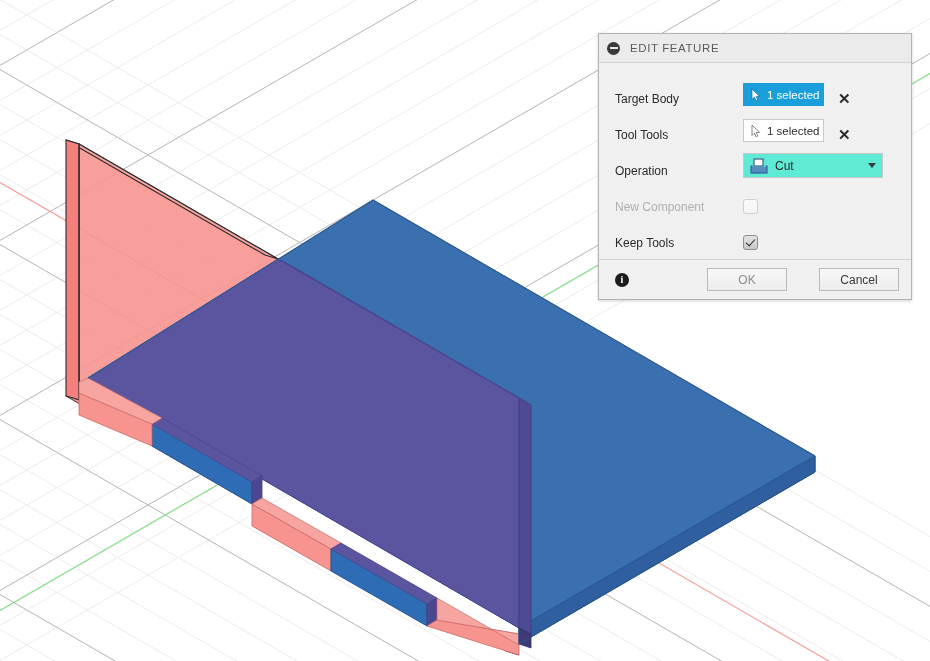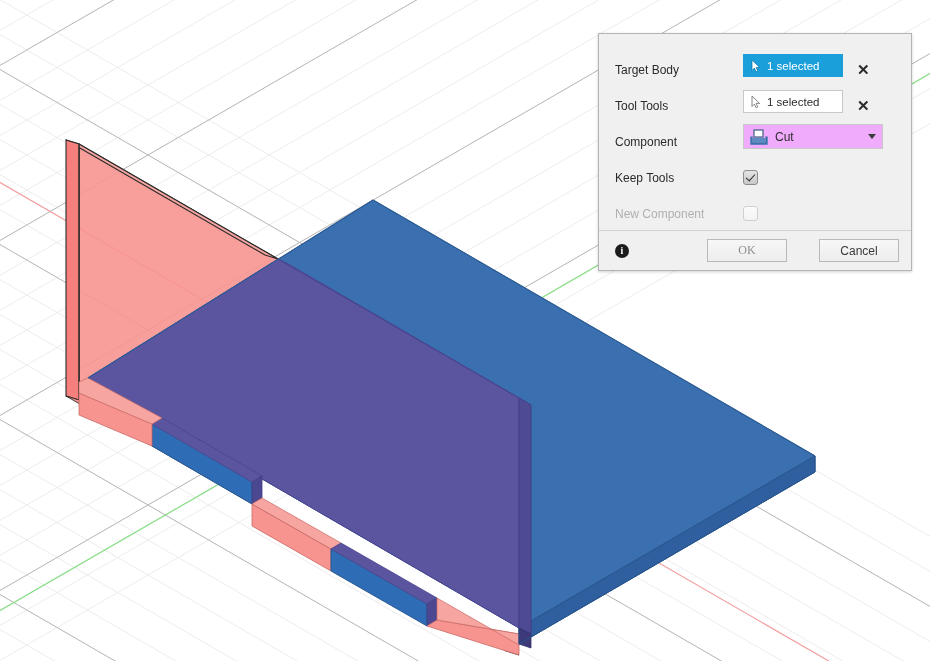--- a/index.html
+++ b/index.html
@@ -79,21 +79,21 @@
     width: 128px;
     flex: 0 0 auto;
     font-size: 12px;
     color: #2b2b2b;
   }
   .row-label.disabled { color: #b0b0b0; }
 
   
   .sel-field {
     height: 23px;
-    width: 100px;
+    width: 81px;
     display: flex;
     align-items: center;
     padding: 0 7px;
     box-sizing: border-box;
     border: 1px solid #c8c8c8;
     background: #ffffff;
     font-size: 11.5px;
     color: #2b2b2b;
     white-space: nowrap;
   }
@@ -110,21 +110,21 @@
     color: #2b2b2b;
     font-weight: bold;
     cursor: default;
     user-select: none;
   }
   
   .dropdown {
     width: 140px;
     height: 25px;
     border: 1px solid #c8c8c8;
-    background: #f0abfc;
+    background: #5eead4;
     display: flex;
     align-items: center;
     padding: 0 6px;
     box-sizing: border-box;
     font-size: 12px;
   }
   .cut-icon { width: 18px; height: 16px; margin-right: 7px; flex: 0 0 auto; }
   .dd-label { flex: 1 1 auto; color: #2b2b2b; }
   .dd-caret {
     width: 0; height: 0;
@@ -189,21 +189,21 @@
     border: 1px solid #b9b9b9;
     background: linear-gradient(#f7f7f7, #ededed);
     font-size: 12px;
     color: #4a4a4a;
     font-family: "Liberation Sans", sans-serif;
     display: flex;
     align-items: center;
     justify-content: center;
     box-sizing: border-box;
   }
-  .dlg-btn.primary-disabled { color: #8e8e8e; font-family: Liberation Serif, serif; }
+  .dlg-btn.primary-disabled { color: #8e8e8e; }
   .dlg-btn.cancel { color: #3a3a3a; margin-left: 32px; }
 </style>
 </head>
 <body>
 
 <div id="app">
 
   <div id="viewport">
     <svg width="930" height="661" viewBox="0 0 930 661" xmlns="http://www.w3.org/2000/svg">
       <defs>
@@ -352,20 +352,24 @@
       <g fill="none" stroke-linejoin="round">
         <polyline points="373,200 815,456" stroke="#2f5d96" stroke-width="1.1"></polyline>
         <polyline points="815,456 815,472 519,644 519,628" stroke="#27548c" stroke-width="1"></polyline>
         <polyline points="373,200 88,378" stroke="#2f5d96" stroke-width="1.1"></polyline>
       </g>
     </svg>
   </div>
 
   <div id="edit-feature-dialog">
 
+    <div class="dlg-title-bar">
+      <div class="collapse-icon"></div>
+      <div class="dlg-title-text">EDIT FEATURE</div>
+    </div>
 
     <div class="dlg-body">
 
       <div class="dlg-row">
         <div class="row-label">Target Body</div>
         <div class="sel-field active">
           <svg class="cursor-icon" viewBox="0 0 11 14">
             <path d="M1,1 L1,11.5 L3.4,9.1 L5.1,12.8 L6.8,12 L5.1,8.4 L8.6,8.4 Z" fill="#ffffff" stroke="#0b6fa0" stroke-width="0.7"></path>
           </svg>
           <span>1 selected</span>
@@ -378,40 +382,40 @@
         <div class="sel-field">
           <svg class="cursor-icon" viewBox="0 0 11 14">
             <path d="M1,1 L1,11.5 L3.4,9.1 L5.1,12.8 L6.8,12 L5.1,8.4 L8.6,8.4 Z" fill="#ffffff" stroke="#6a6a6a" stroke-width="0.8"></path>
           </svg>
           <span>1 selected</span>
         </div>
         <span class="clear-x">✕</span>
       </div>
 
       <div class="dlg-row">
-        <div class="row-label">Component</div>
+        <div class="row-label">Operation</div>
         <div class="dropdown">
           <svg class="cut-icon" viewBox="0 0 18 16">
             <rect x="4" y="1" width="9" height="7" fill="#ffffff" stroke="#3d5f86" stroke-width="1.2"></rect>
             <path d="M1.5,7.5 L1.5,14.5 L16.5,14.5 L16.5,7.5" fill="none" stroke="#3d73ab" stroke-width="2.4" stroke-linejoin="miter"></path>
             <path d="M2.8,9 L15.2,9 L15.2,13.2 L2.8,13.2 Z" fill="#5b8cc0" stroke="none"></path>
           </svg>
           <span class="dd-label">Cut</span>
           <span class="dd-caret"></span>
         </div>
       </div>
 
       <div class="dlg-row">
+        <div class="row-label disabled">New Component</div>
+        <div class="cbox disabled"></div>
+      </div>
+
+      <div class="dlg-row">
         <div class="row-label">Keep Tools</div>
         <div class="cbox checked"></div>
-      </div>
-
-      <div class="dlg-row">
-        <div class="row-label disabled">New Component</div>
-        <div class="cbox disabled"></div>
       </div>
 
     </div>
 
     <div class="dlg-footer">
       <div class="info-icon">i</div>
       <div class="footer-spacer"></div>
       <div class="dlg-btn primary-disabled">OK</div>
       <div class="dlg-btn cancel">Cancel</div>
     </div>

